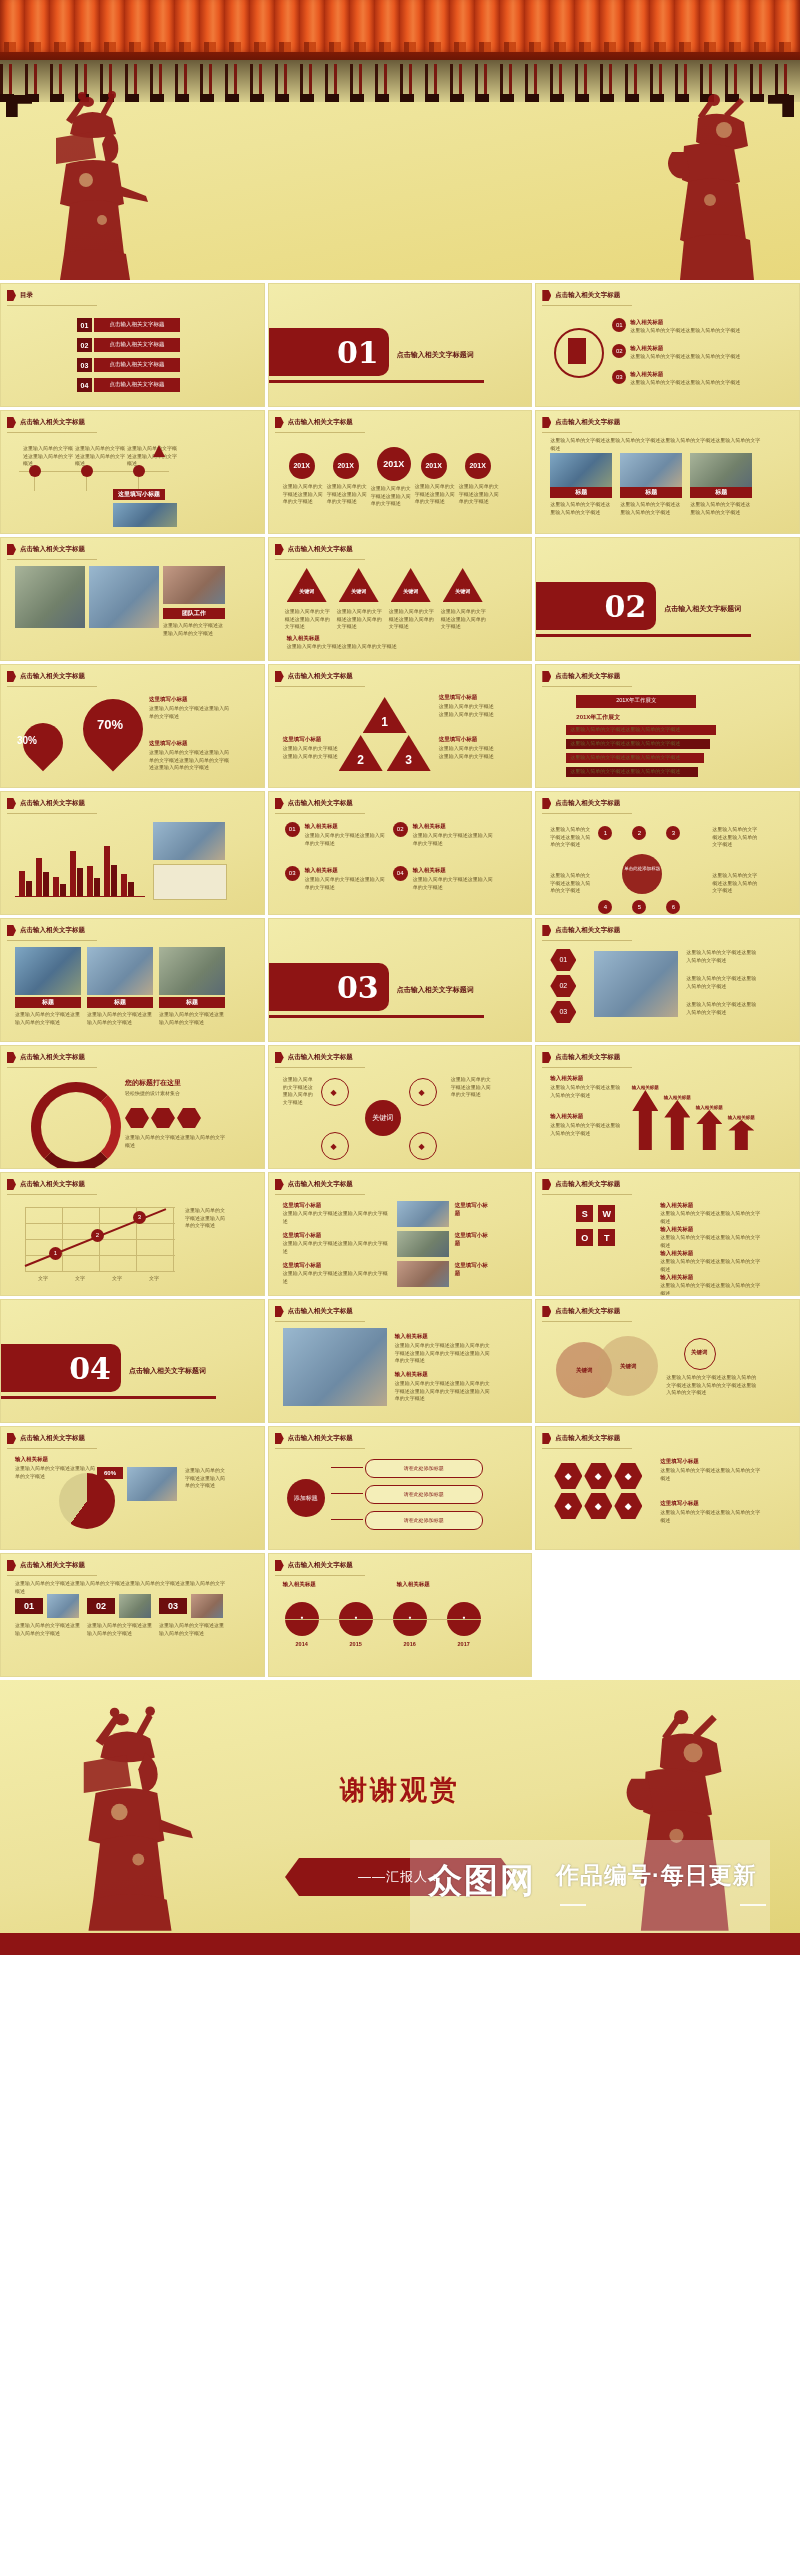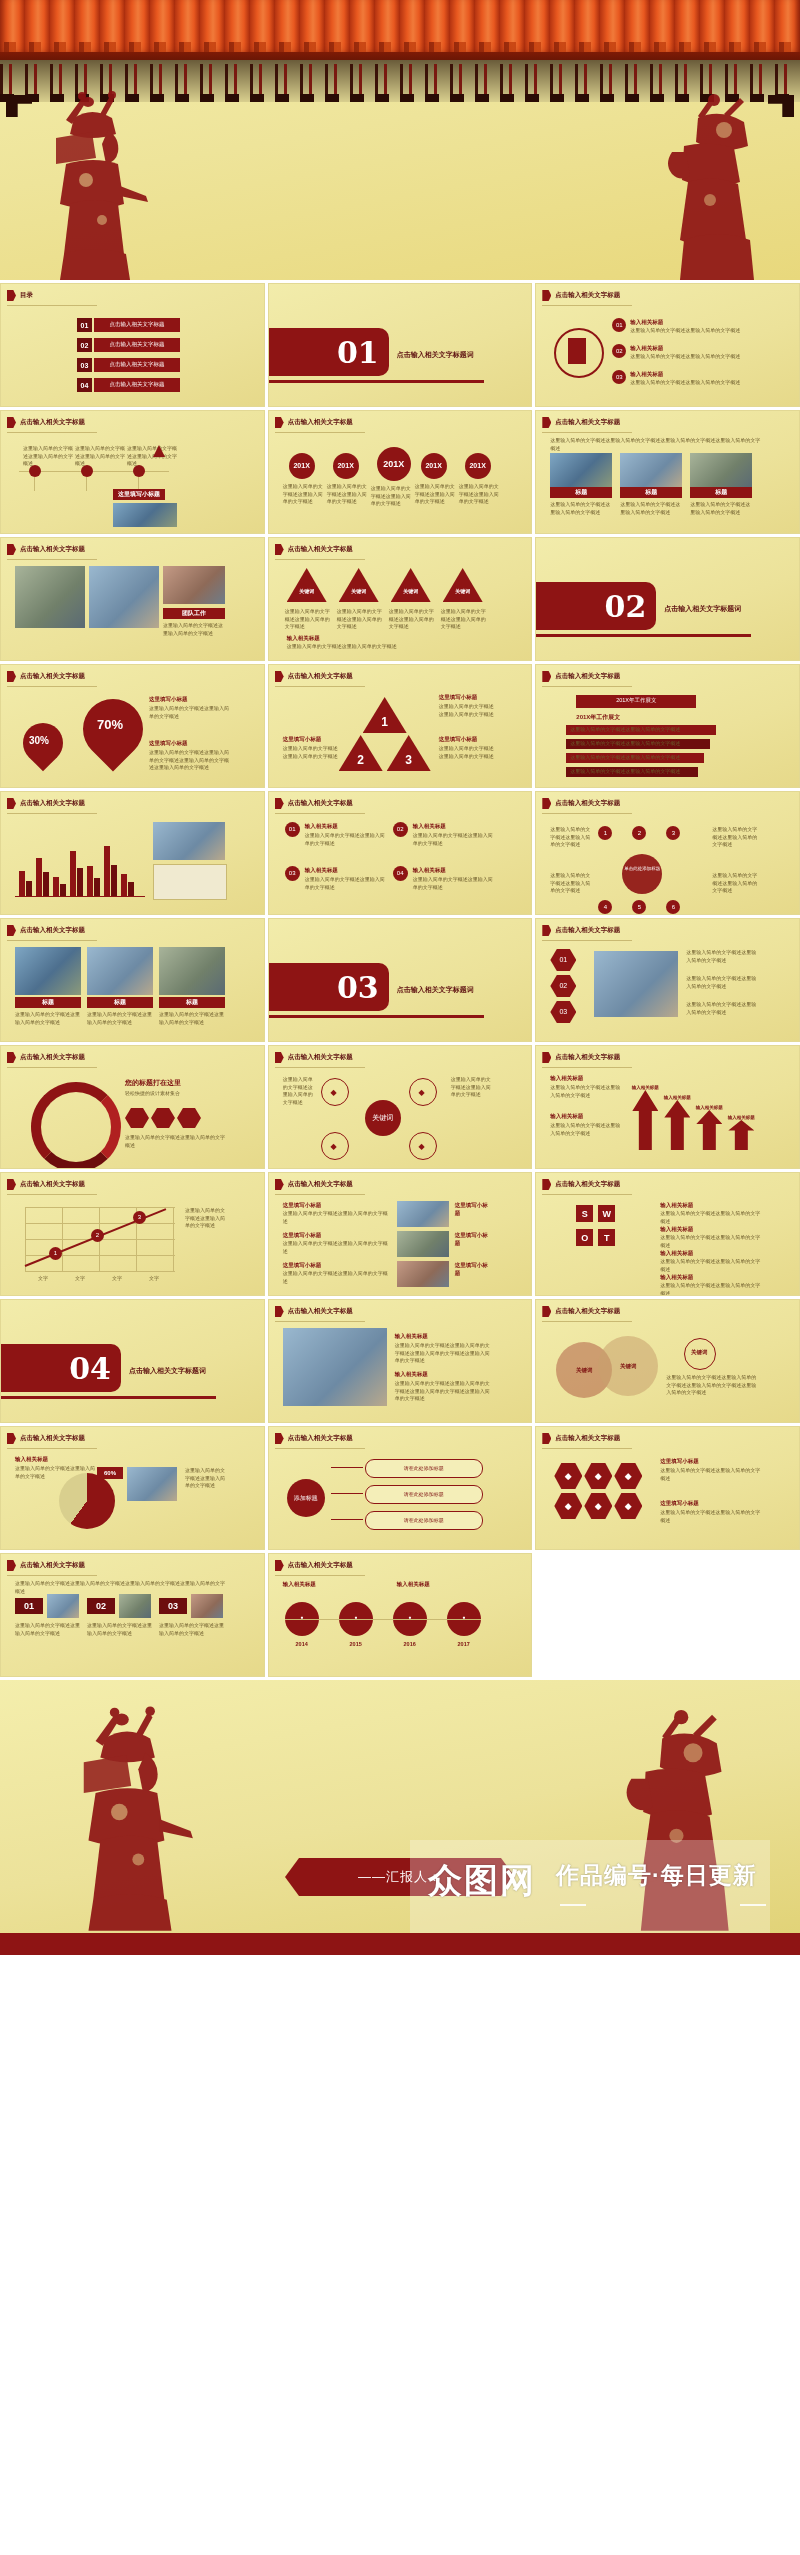--- a/index.html
+++ b/index.html
@@ -329,21 +329,21 @@
       <div class="slide">
         <div class="inner">
           <div class="sh">
             <span class="pin"></span>
             <span class="txt">点击输入相关文字标题</span>
           </div>
           <div class="sh-rule"></div>
           <div class="drop" style="left:82px;top:34px;width:60px;height:60px;"></div>
           <div class="pct" style="left:96px;top:52px;">70%</div>
           <div class="drop" style="left:22px;top:58px;width:40px;height:40px;"></div>
-          <div class="pct" style="left:28px;top:70px;font-size:10px;">30%</div>
+          <div class="pct" style="left:16px;top:70px;font-size:10px;">30%</div>
           <div class="lbl b" style="left:148px;top:30px;width:80px;">这里填写小标题</div>
           <div class="lbl" style="left:148px;top:40px;width:82px;">这里输入简单的文字概述这里输入简单的文字概述</div>
           <div class="lbl b" style="left:148px;top:74px;width:80px;">这里填写小标题</div>
           <div class="lbl" style="left:148px;top:84px;width:82px;">这里输入简单的文字概述这里输入简单的文字概述这里输入简单的文字概述这里输入简单的文字概述</div>
         </div>
       </div>
       <div class="slide">
         <div class="inner">
           <div class="sh">
             <span class="pin"></span>
@@ -783,20 +783,21 @@
           <path d="M30 56 q24 -6 50 2 l6 34 q-30 10 -58 -2 z"></path>
           <path d="M18 62 q-8 12 0 22 q8 8 18 2 l-4 -24 z"></path>
           <path d="M34 92 q26 -8 50 2 l8 56 q-34 14 -66 0 z"></path>
           <path d="M30 150 q34 -12 66 0 l4 40 l-74 0 z"></path>
           <circle cx="70" cy="40" r="8" fill="#f0e59a" opacity=".45"></circle>
           <circle cx="56" cy="110" r="6" fill="#f0e59a" opacity=".4"></circle>
         </g>
       </svg>
     </div>
 
+    <div class="f-thanks">谢谢观赏</div>
     <div class="f-band"></div>
     <div class="f-band-txt">——汇报人：</div>
 
     <div class="wm"></div>
     <div class="wm-logo">众图网</div>
     <div class="wm-tag">作品编号·每日更新</div>
     <div class="wm-dash" style="left:560px;"></div>
     <div class="wm-dash" style="left:740px;"></div>
 
     <div class="f-base"></div>

